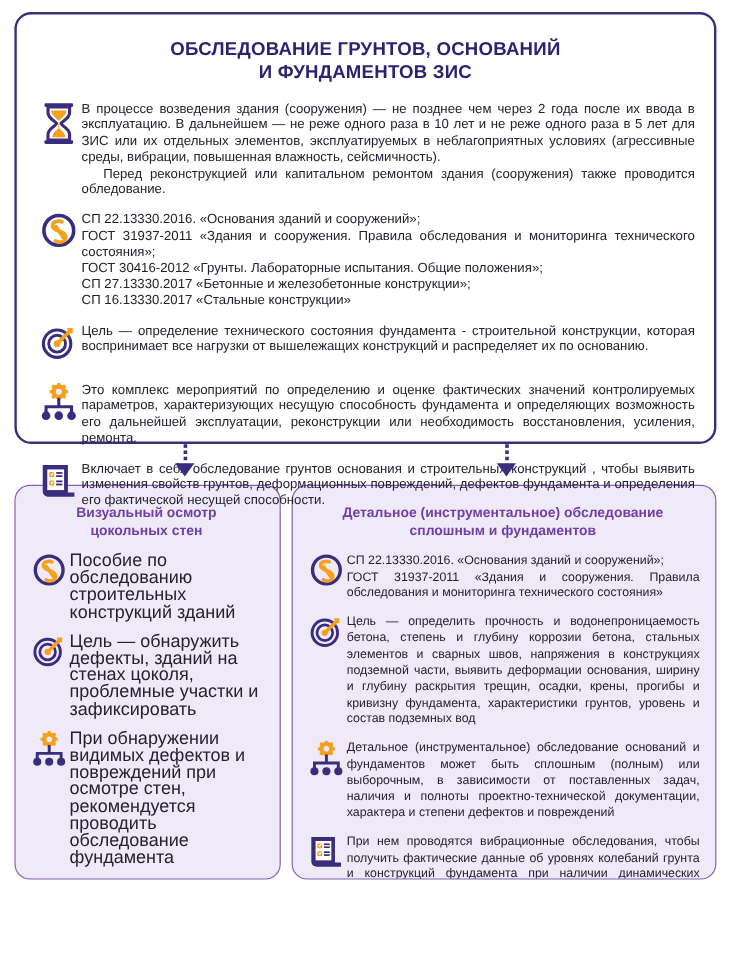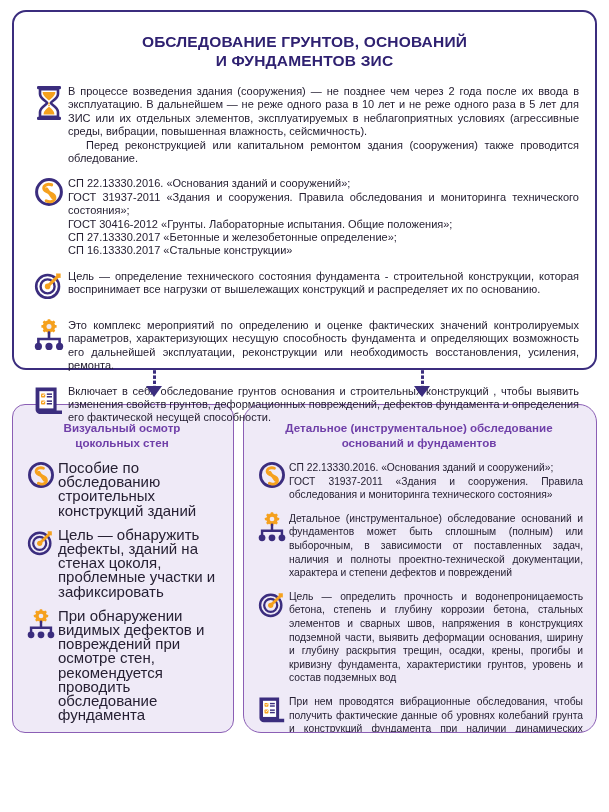--- a/index.html
+++ b/index.html
@@ -116,21 +116,21 @@
   }
   .sub-card {
     border: 1.6px solid #8b5fb5;
     border-radius: 13px;
     background: #efeaf7;
     box-sizing: border-box;
     padding: 13px 13px 10px 11px;
     overflow: hidden;
   }
   .sub-card.left  { flex: 0 0 222px; }
-  .sub-card.right { flex: 1 1 auto; border-radius: 18px; }
+  .sub-card.right { flex: 1 1 auto; }
 
   .sub-title {
     text-align: center;
     color: #6f3fa8;
     font-weight: bold;
     font-size: 11.6px;
     line-height: 15px;
     margin: 2px 0 10px 0;
   }
   .sub-title span { display: block; }
@@ -186,21 +186,21 @@
         <svg width="30" height="30" viewBox="0 0 30 30">
           <circle cx="15" cy="15" r="12.4" fill="none" stroke="#3b2d7e" stroke-width="3"></circle>
           <path d="M17.6 7.8 C13.6 6.2 9.6 8.2 9.8 11.4 C10 14 13.4 15 16.2 16 C19 17 21 18.4 20.8 21 C20.6 24.4 16 25.8 12.2 23.8" fill="none" stroke="#f5a11e" stroke-width="3.1" stroke-linecap="round"></path>
           <path d="M12.6 12 L18.6 20.6" fill="none" stroke="#f5a11e" stroke-width="3.1" stroke-linecap="round"></path>
         </svg>
       </div>
       <div class="text-cell">
         <span class="line">СП 22.13330.2016. «Основания зданий и сооружений»;</span>
         <span class="line">ГОСТ 31937-2011 «Здания и сооружения. Правила обследования и мониторинга технического состояния»;</span>
         <span class="line">ГОСТ 30416-2012 «Грунты. Лабораторные испытания. Общие положения»;</span>
-        <span class="line">СП 27.13330.2017 «Бетонные и железобетонные определение»;</span>
+        <span class="line">СП 27.13330.2017 «Бетонные и железобетонные конструкции»;</span>
         <span class="line">СП 16.13330.2017 «Стальные конструкции»</span>
       </div>
     </div>
 
     <div class="row">
       <div class="icon-cell">
         <svg width="30" height="30" viewBox="0 0 30 30">
           <circle cx="13.6" cy="16.4" r="11.4" fill="none" stroke="#3b2d7e" stroke-width="2.6"></circle>
           <circle cx="13.6" cy="16.4" r="7" fill="none" stroke="#3b2d7e" stroke-width="2.4"></circle>
           <circle cx="13.6" cy="16.4" r="2.8" fill="#f5a11e"></circle>
@@ -321,35 +321,48 @@
             <circle cx="26.6" cy="27.4" r="3.6" fill="#3b2d7e"></circle>
           </svg>
         </div>
         <div class="text-cell">При обнаружении видимых дефектов и повреждений при осмотре стен, рекомендуется проводить обследование фундамента</div>
       </div>
     </div>
 
     <div class="sub-card right">
       <div class="sub-title">
         <span>Детальное (инструментальное) обследование</span>
-        <span>оснований и фундаментов</span>
+        <span>сплошным и фундаментов</span>
       </div>
 
       <div class="row">
         <div class="icon-cell">
           <svg width="28" height="28" viewBox="0 0 30 30">
             <circle cx="15" cy="15" r="12.4" fill="none" stroke="#3b2d7e" stroke-width="3"></circle>
             <path d="M17.6 7.8 C13.6 6.2 9.6 8.2 9.8 11.4 C10 14 13.4 15 16.2 16 C19 17 21 18.4 20.8 21 C20.6 24.4 16 25.8 12.2 23.8" fill="none" stroke="#f5a11e" stroke-width="3.1" stroke-linecap="round"></path>
             <path d="M12.6 12 L18.6 20.6" fill="none" stroke="#f5a11e" stroke-width="3.1" stroke-linecap="round"></path>
           </svg>
         </div>
         <div class="text-cell">
           <span class="line">СП 22.13330.2016. «Основания зданий и сооружений»;</span>
           <span class="line">ГОСТ 31937-2011 «Здания и сооружения. Правила обследования и мониторинга технического состояния»</span>
         </div>
+      </div>
+
+      <div class="row">
+        <div class="icon-cell">
+          <svg width="28" height="28" viewBox="0 0 30 30">
+            <circle cx="13.6" cy="16.4" r="11.4" fill="none" stroke="#3b2d7e" stroke-width="2.6"></circle>
+            <circle cx="13.6" cy="16.4" r="7" fill="none" stroke="#3b2d7e" stroke-width="2.4"></circle>
+            <circle cx="13.6" cy="16.4" r="2.8" fill="#f5a11e"></circle>
+            <path d="M13.6 16.4 L24.4 5.8" stroke="#f5a11e" stroke-width="3.1" stroke-linecap="round"></path>
+            <path d="M22 3.4 L22.6 7.4 L26.6 8 L26.6 3.4 Z" fill="#f5a11e"></path>
+          </svg>
+        </div>
+        <div class="text-cell">Цель — определить прочность и водонепроницаемость бетона, степень и глубину коррозии бетона, стальных элементов и сварных швов, напряжения в конструкциях подземной части, выявить деформации основания, ширину и глубину раскрытия трещин, осадки, крены, прогибы и кривизну фундамента, характеристики грунтов, уровень и состав подземных вод</div>
       </div>
 
       <div class="row">
         <div class="icon-cell">
           <svg width="30" height="32" viewBox="0 0 32 34">
             <g fill="#f5a11e">
               <circle cx="16" cy="7.4" r="6.2"></circle>
               <rect x="14.6" y="0.2" width="2.8" height="3" rx="0.6"></rect>
               <rect x="14.6" y="11.8" width="2.8" height="3" rx="0.6"></rect>
               <rect x="8.4" y="6" width="3" height="2.8" rx="0.6"></rect>
@@ -364,33 +377,20 @@
             <circle cx="5.4" cy="27.4" r="3.6" fill="#3b2d7e"></circle>
             <circle cx="16" cy="27.4" r="3.6" fill="#3b2d7e"></circle>
             <circle cx="26.6" cy="27.4" r="3.6" fill="#3b2d7e"></circle>
           </svg>
         </div>
         <div class="text-cell">Детальное (инструментальное) обследование оснований и фундаментов может быть сплошным (полным) или выборочным, в зависимости от поставленных задач, наличия и полноты проектно-технической документации, характера и степени дефектов и повреждений</div>
       </div>
 
       <div class="row">
         <div class="icon-cell">
-          <svg width="28" height="28" viewBox="0 0 30 30">
-            <circle cx="13.6" cy="16.4" r="11.4" fill="none" stroke="#3b2d7e" stroke-width="2.6"></circle>
-            <circle cx="13.6" cy="16.4" r="7" fill="none" stroke="#3b2d7e" stroke-width="2.4"></circle>
-            <circle cx="13.6" cy="16.4" r="2.8" fill="#f5a11e"></circle>
-            <path d="M13.6 16.4 L24.4 5.8" stroke="#f5a11e" stroke-width="3.1" stroke-linecap="round"></path>
-            <path d="M22 3.4 L22.6 7.4 L26.6 8 L26.6 3.4 Z" fill="#f5a11e"></path>
-          </svg>
-        </div>
-        <div class="text-cell">Цель — определить прочность и водонепроницаемость бетона, степень и глубину коррозии бетона, стальных элементов и сварных швов, напряжения в конструкциях подземной части, выявить деформации основания, ширину и глубину раскрытия трещин, осадки, крены, прогибы и кривизну фундамента, характеристики грунтов, уровень и состав подземных вод</div>
-      </div>
-
-      <div class="row">
-        <div class="icon-cell">
           <svg width="30" height="30" viewBox="0 0 32 32">
             <path d="M2.6 2.6 L23.6 2.6 L23.6 25.4 L29 25.4 L29 29 L7.4 29 C4.8 29 2.6 27 2.6 24.4 Z" fill="#3b2d7e"></path>
             <rect x="6.4" y="6.2" width="14" height="17.2" fill="#ffffff"></rect>
             <rect x="8" y="8.4" width="4.2" height="4.2" rx="0.8" fill="#f5a11e"></rect>
             <rect x="8" y="15.4" width="4.2" height="4.2" rx="0.8" fill="#f5a11e"></rect>
             <g fill="#3b2d7e">
               <rect x="13.8" y="8.4" width="5.2" height="1.5"></rect>
               <rect x="13.8" y="11" width="5.2" height="1.5"></rect>
               <rect x="13.8" y="15.4" width="5.2" height="1.5"></rect>
               <rect x="13.8" y="18" width="5.2" height="1.5"></rect>

